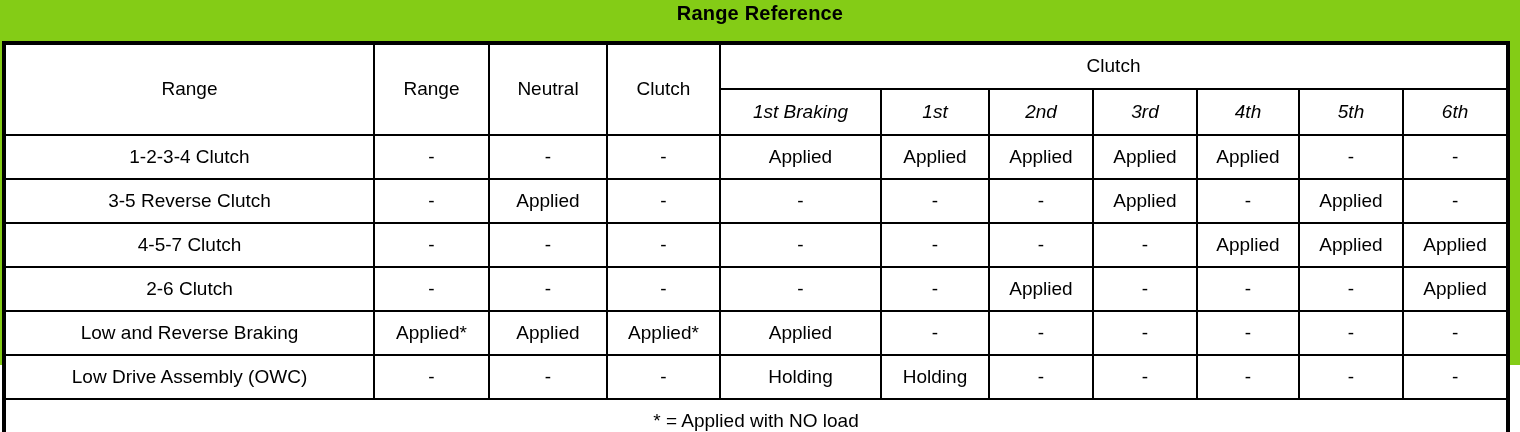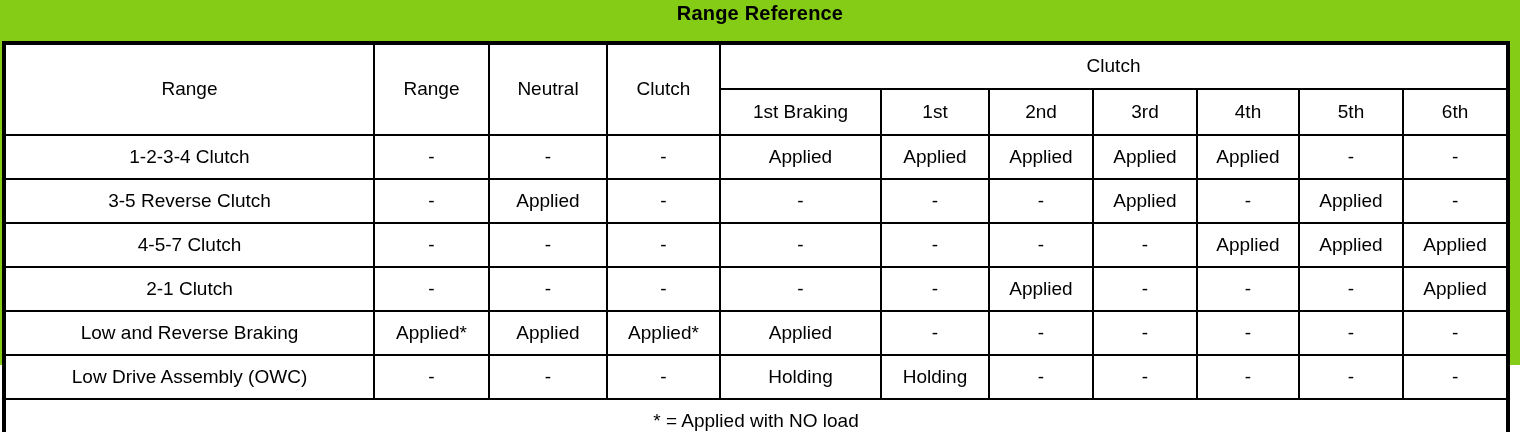--- a/index.html
+++ b/index.html
@@ -72,20 +72,21 @@
     padding-bottom: 7px;
   }
   th.drive-head {
     height: 43px;
     vertical-align: middle;
   }
   th.sub-head {
     height: 44px;
     vertical-align: middle;
     padding-bottom: 2px;
+    font-style: italic;
   }
   td.rowlabel {
     text-align: left;
     padding-left: 8px;
     height: 42px;
     margin-top: 44px;
   }
   td.cell {
     height: 42px;
   }
@@ -182,21 +183,21 @@
           <td class="cell">-</td>
           <td class="cell">-</td>
           <td class="cell">-</td>
           <td class="cell">-</td>
           <td class="cell">-</td>
           <td class="cell">Applied</td>
           <td class="cell">Applied</td>
           <td class="cell">Applied</td>
         </tr>
         <tr>
-          <td class="rowlabel">2-1 Clutch</td>
+          <td class="rowlabel">2-6 Clutch</td>
           <td class="cell">-</td>
           <td class="cell">-</td>
           <td class="cell">-</td>
           <td class="cell">-</td>
           <td class="cell">-</td>
           <td class="cell">Applied</td>
           <td class="cell">-</td>
           <td class="cell">-</td>
           <td class="cell">-</td>
           <td class="cell">Applied</td>

